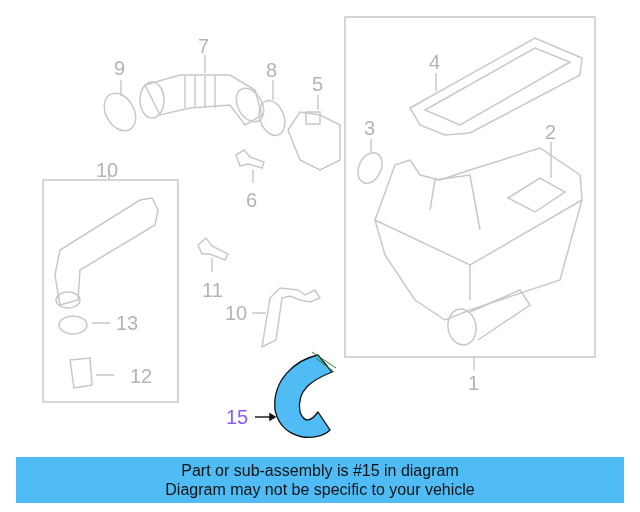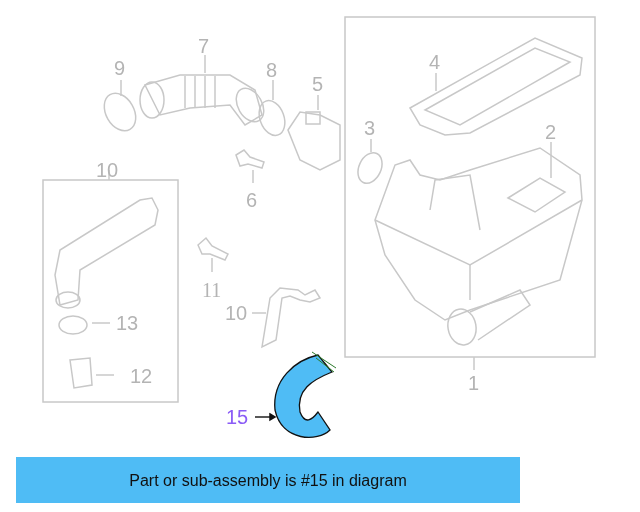--- a/index.html
+++ b/index.html
@@ -1,20 +1,20 @@
 <!DOCTYPE html>
 <html><head>
 <meta charset="utf-8">
 <style>
   html, body { margin:0; padding:0; background:#ffffff; }
   body { width:640px; height:512px; position:relative; overflow:hidden; font-family:"Liberation Sans", sans-serif; }
   #diagram { position:absolute; left:0; top:0; width:640px; height:512px; }
   .lbl { position:absolute; font-family:"Liberation Sans", sans-serif; font-size:20px; color:#b4b4b4; line-height:1; }
   .lbl.dark { color:#8b5cf6; }
-  #banner { position:absolute; left:16px; top:457px; width:504px; height:46px; background:#4fbcf5;
+  #banner { position:absolute; left:16px; top:457px; width:608px; height:46px; background:#4fbcf5;
     display:flex; flex-direction:column; align-items:center; justify-content:center; }
   #banner span { font-size:16px; color:#111; line-height:19px; font-family:"Liberation Sans", sans-serif; }
 </style>
 </head>
 <body>
 
 <div id="diagram">
   <svg width="640" height="512" viewBox="0 0 640 512" fill="none" stroke="#c8c8c8" stroke-width="1.5">
 
     <rect x="345" y="17" width="250" height="340"></rect>
@@ -114,23 +114,24 @@
   
   <span class="lbl" style="left:198px;top:36px;">7</span>
   <span class="lbl" style="left:114px;top:58px;">9</span>
   <span class="lbl" style="left:266px;top:60px;">8</span>
   <span class="lbl" style="left:312px;top:74px;">5</span>
   <span class="lbl" style="left:429px;top:52px;">4</span>
   <span class="lbl" style="left:364px;top:118px;">3</span>
   <span class="lbl" style="left:545px;top:122px;">2</span>
   <span class="lbl" style="left:96px;top:160px;">10</span>
   <span class="lbl" style="left:246px;top:190px;">6</span>
-  <span class="lbl" style="left:202px;top:280px;font-family:Liberation Serif, serif;">11</span>
+  <span class="lbl" style="left:202px;top:280px;">11</span>
   <span class="lbl" style="left:225px;top:303px;">10</span>
   <span class="lbl" style="left:116px;top:313px;">13</span>
   <span class="lbl" style="left:118px;top:366px;margin-left:12px;">12</span>
   <span class="lbl" style="left:468px;top:373px;">1</span>
   <span class="lbl dark" style="left:226px;top:407px;">15</span>
 </div>
 
 <div id="banner">
   <span>Part or sub-assembly is #15 in diagram</span>
+  <span>Diagram may not be specific to your vehicle</span>
 </div>
 
 </body></html>

